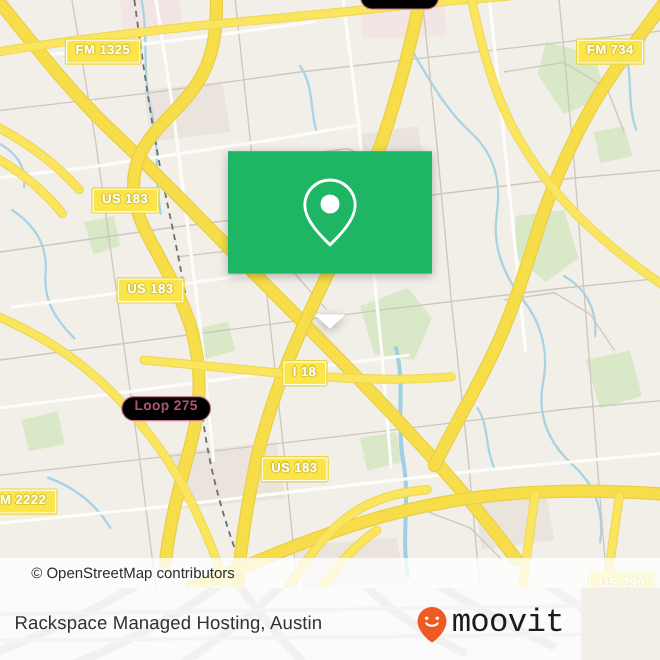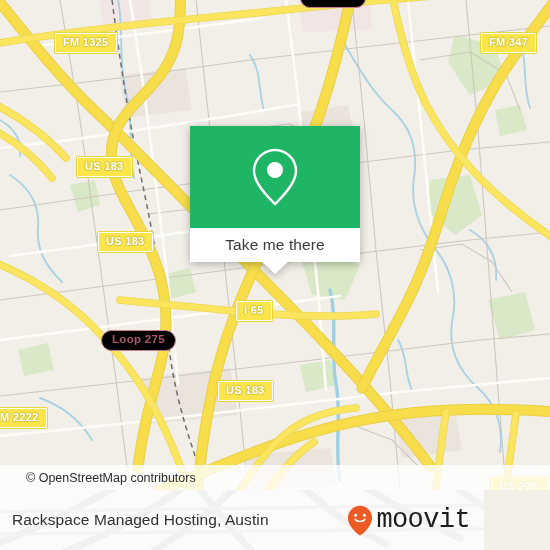--- a/index.html
+++ b/index.html
@@ -235,47 +235,44 @@
 
         <path class="rd-mid-e" d="M516 414 C512 444 508 468 506 490"></path>
         <path class="rd-mid-c" d="M516 414 C512 444 508 468 506 490"></path>
         <path class="rd-mid-e" d="M446 412 C442 440 438 466 436 490"></path>
         <path class="rd-mid-c" d="M446 412 C442 440 438 466 436 490"></path>
       </g>
     </svg>
 
     <div class="shield shield-yellow" style="left:55px;  top:33px;">FM 1325</div>
 
-    <div class="shield shield-yellow" style="left:481px; top:33px;">FM 347</div>
+    <div class="shield shield-yellow" style="left:481px; top:33px;">FM 734</div>
 
     <div class="shield shield-yellow" style="left:77px;  top:157px;">US 183</div>
 
     <div class="shield shield-yellow" style="left:98px;  top:232px;">US 183</div>
 
-    <div class="shield shield-yellow" style="left:236px; top:301px;">I 65</div>
+    <div class="shield shield-yellow" style="left:236px; top:301px;">I 18</div>
 
     <div class="shield shield-pink" style="left:101px; top:330px;">Loop 275</div>
 
     <div class="shield shield-yellow" style="left:218px; top:381px;">US 183</div>
 
     <div class="shield shield-yellow" style="left:-8px;  top:408px;">M 2222</div>
 
     <div class="shield shield-yellow" style="left:491px; top:429px;margin-top:48px;">US 290</div>
 
     <div class="shield shield-pink" style="left:300px; top:-12px; width:66px; height:20px;"></div>
 
     <div id="callout">
       <div id="callout-top" style="background: rgb(30, 181, 100);">
         <svg width="52" height="62" viewBox="0 0 52 62">
           <path d="M26 4 C14.4 4 5 13.4 5 25 C5 38 20 52 26 58 C32 52 47 38 47 25 C47 13.4 37.6 4 26 4 Z" fill="none" stroke="#ffffff" stroke-width="2.4"></path>
           <circle cx="26" cy="24" r="8" fill="#ffffff"></circle>
         </svg>
-      </div>
-      <div id="callout-bottom">
-        <span id="callout-label">Take me there</span>
       </div>
       <div id="callout-pointer"></div>
     </div>
 
     <div id="attribution">
       <span id="attribution-text">© OpenStreetMap contributors</span>
     </div>
   </div>
 
   <div id="footer">

